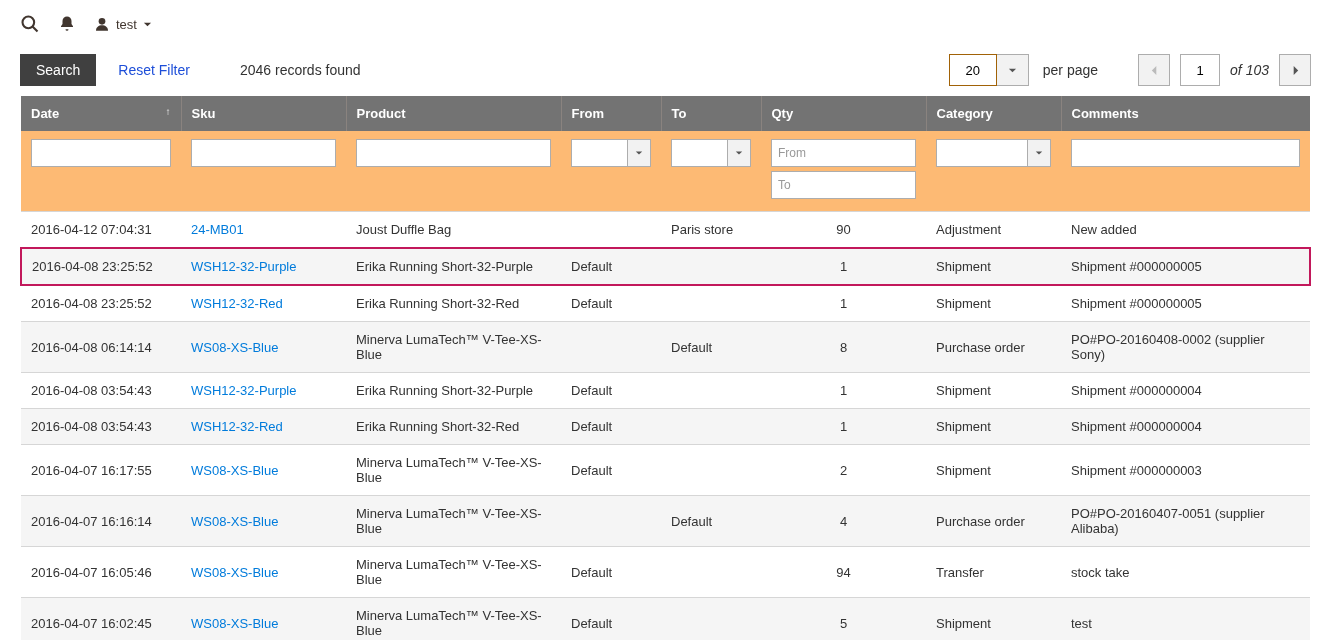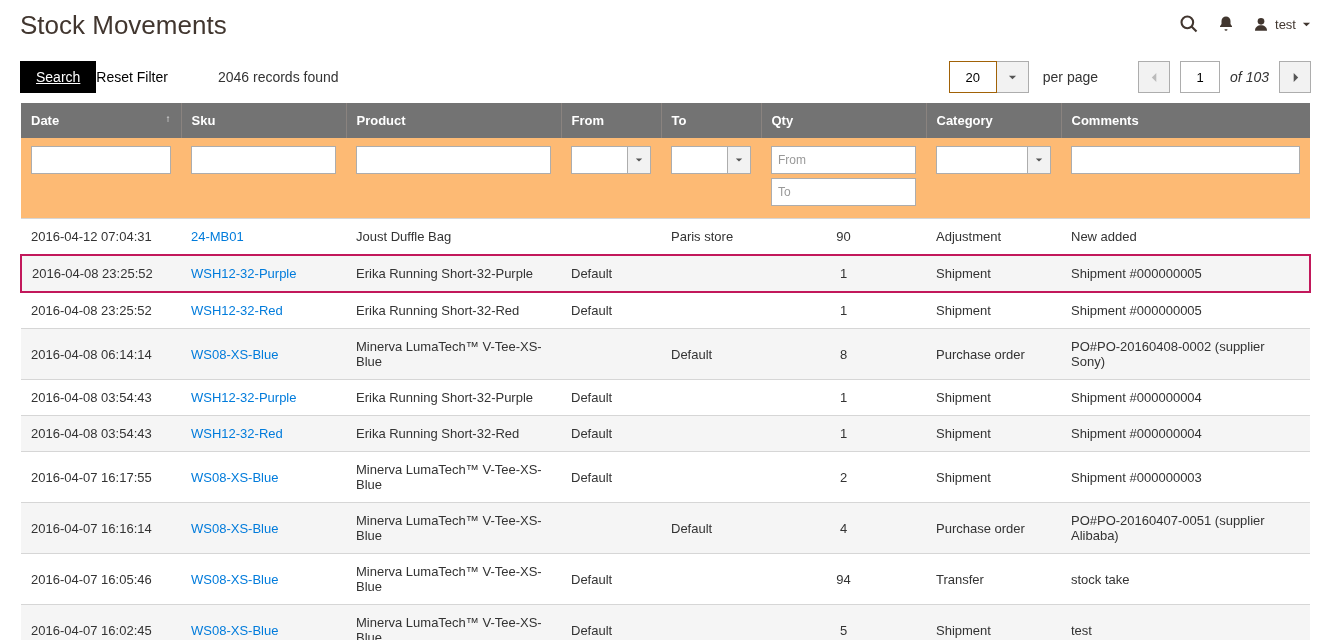--- a/index.html
+++ b/index.html
@@ -35,30 +35,30 @@
     cursor: pointer;
     color: #41362f;
   }
   .admin-user svg { display: block; }
   .controls-row {
     display: flex;
     align-items: center;
     padding: 20px 20px 10px 20px;
   }
   .btn-search {
-    background: #000000;
+    background: #404040;
     color: #fff;
     border: none;
     padding: 8px 16px;
     font-size: 14px;
     cursor: pointer;
-    text-decoration: underline;
   }
   .reset-filter {
-    color: #000000;
+    color: #1d4ed8;
+    margin-left: 22px;
     cursor: pointer;
     font-size: 14px;
   }
   .records-found {
     margin-left: 50px;
     color: #333;
     font-size: 14px;
   }
   .spacer { flex: 1; }
   .per-page-group {
@@ -191,21 +191,20 @@
   tbody.data tr.hl td:first-child { border-left: 2px solid #c2185b; }
   tbody.data tr.hl td:last-child { border-right: 2px solid #c2185b; }
   .sku-link { color: #007bdb; cursor: pointer; }
   td.qty-cell { text-align: center; }
   svg { display: block; }
 </style>
 </head>
 <body>
 
 <div class="header-row">
-  <h1 class="page-title">Stock Movements</h1>
   <div class="header-icons">
     <span class="icon">
       <svg width="20" height="20" viewBox="0 0 24 24" fill="none" stroke="#41362f" stroke-width="2.5">
           <circle cx="10" cy="10" r="7"></circle>
           <line x1="21" y1="21" x2="15" y2="15"></line>
         </svg>
     </span>
     <span class="icon">
       <svg width="18" height="18" viewBox="0 0 24 24" fill="#41362f">
           <path d="M12 2a6 6 0 0 0-6 6v4l-2 3v1h16v-1l-2-3V8a6 6 0 0 0-6-6zM10 19a2 2 0 0 0 4 0h-4z"></path>

